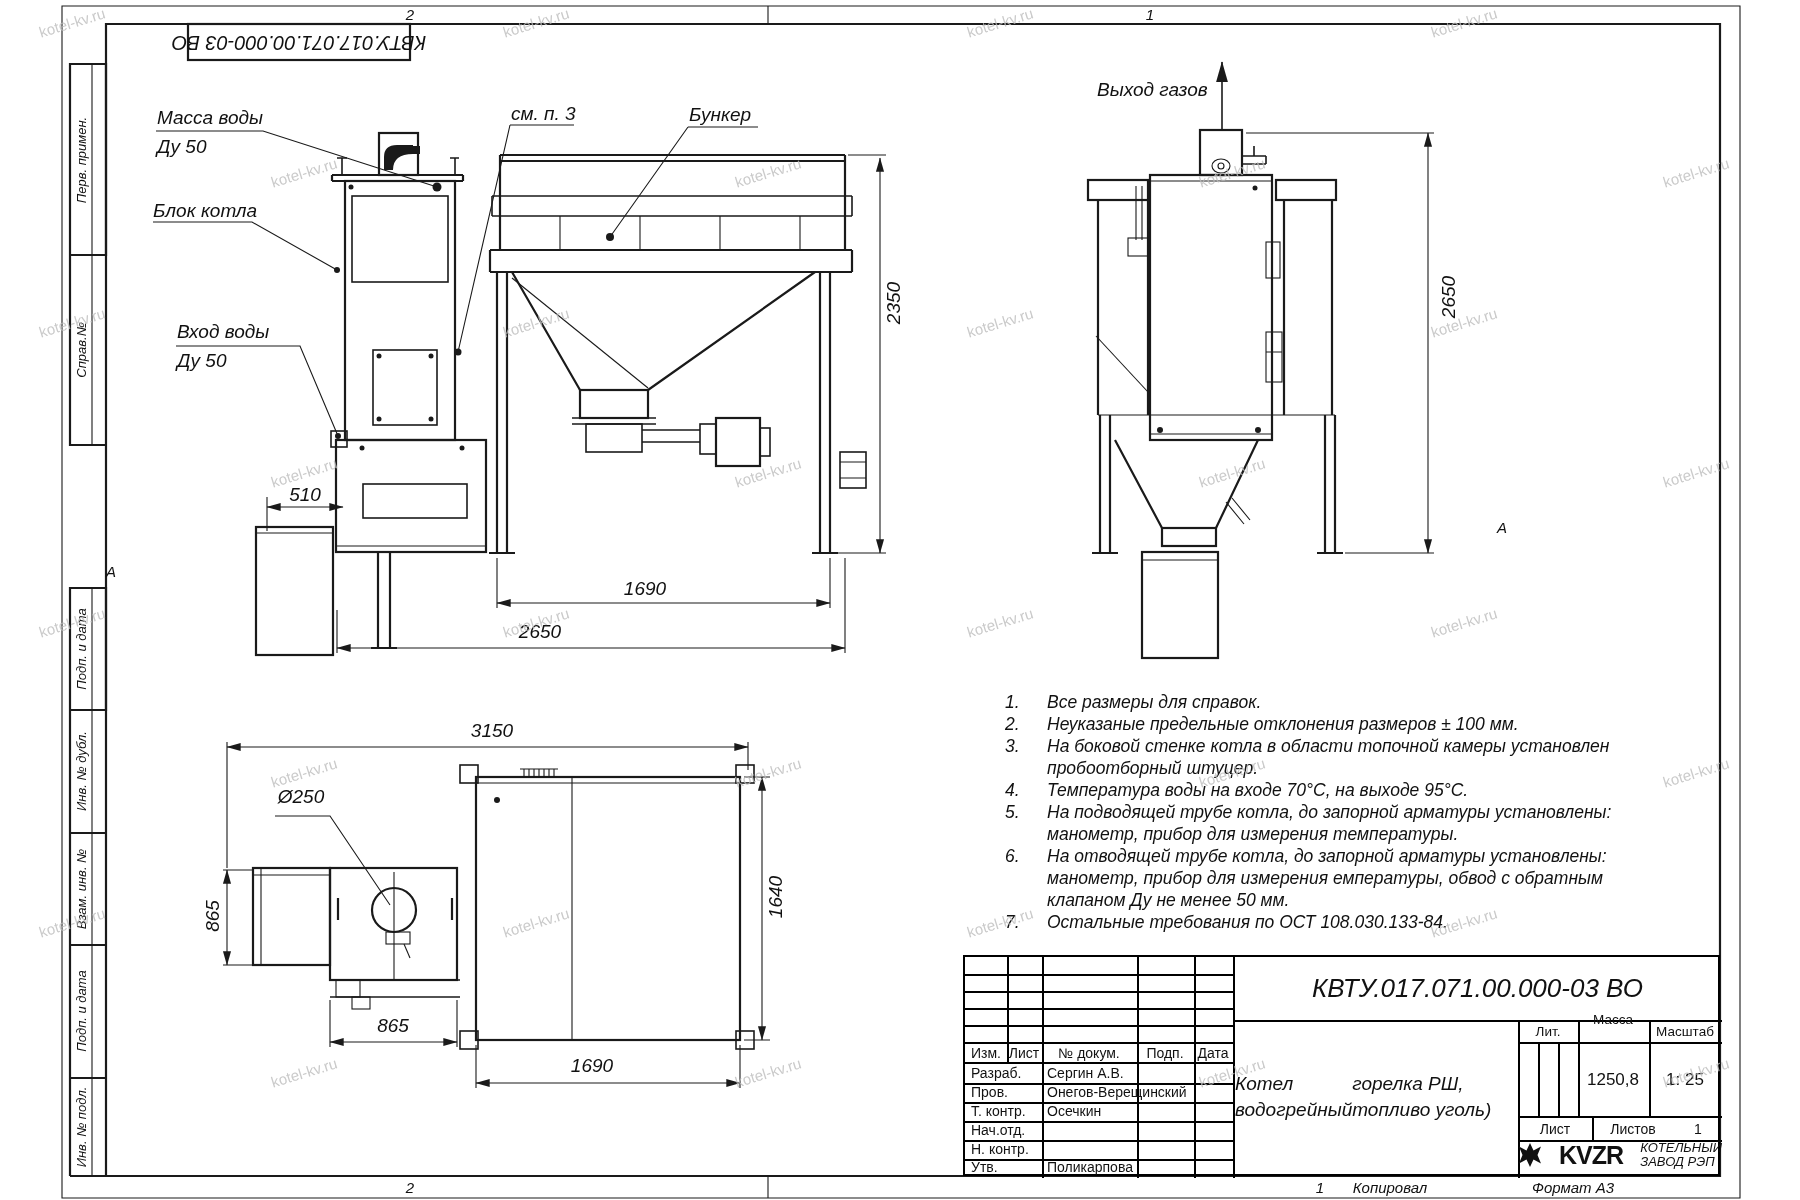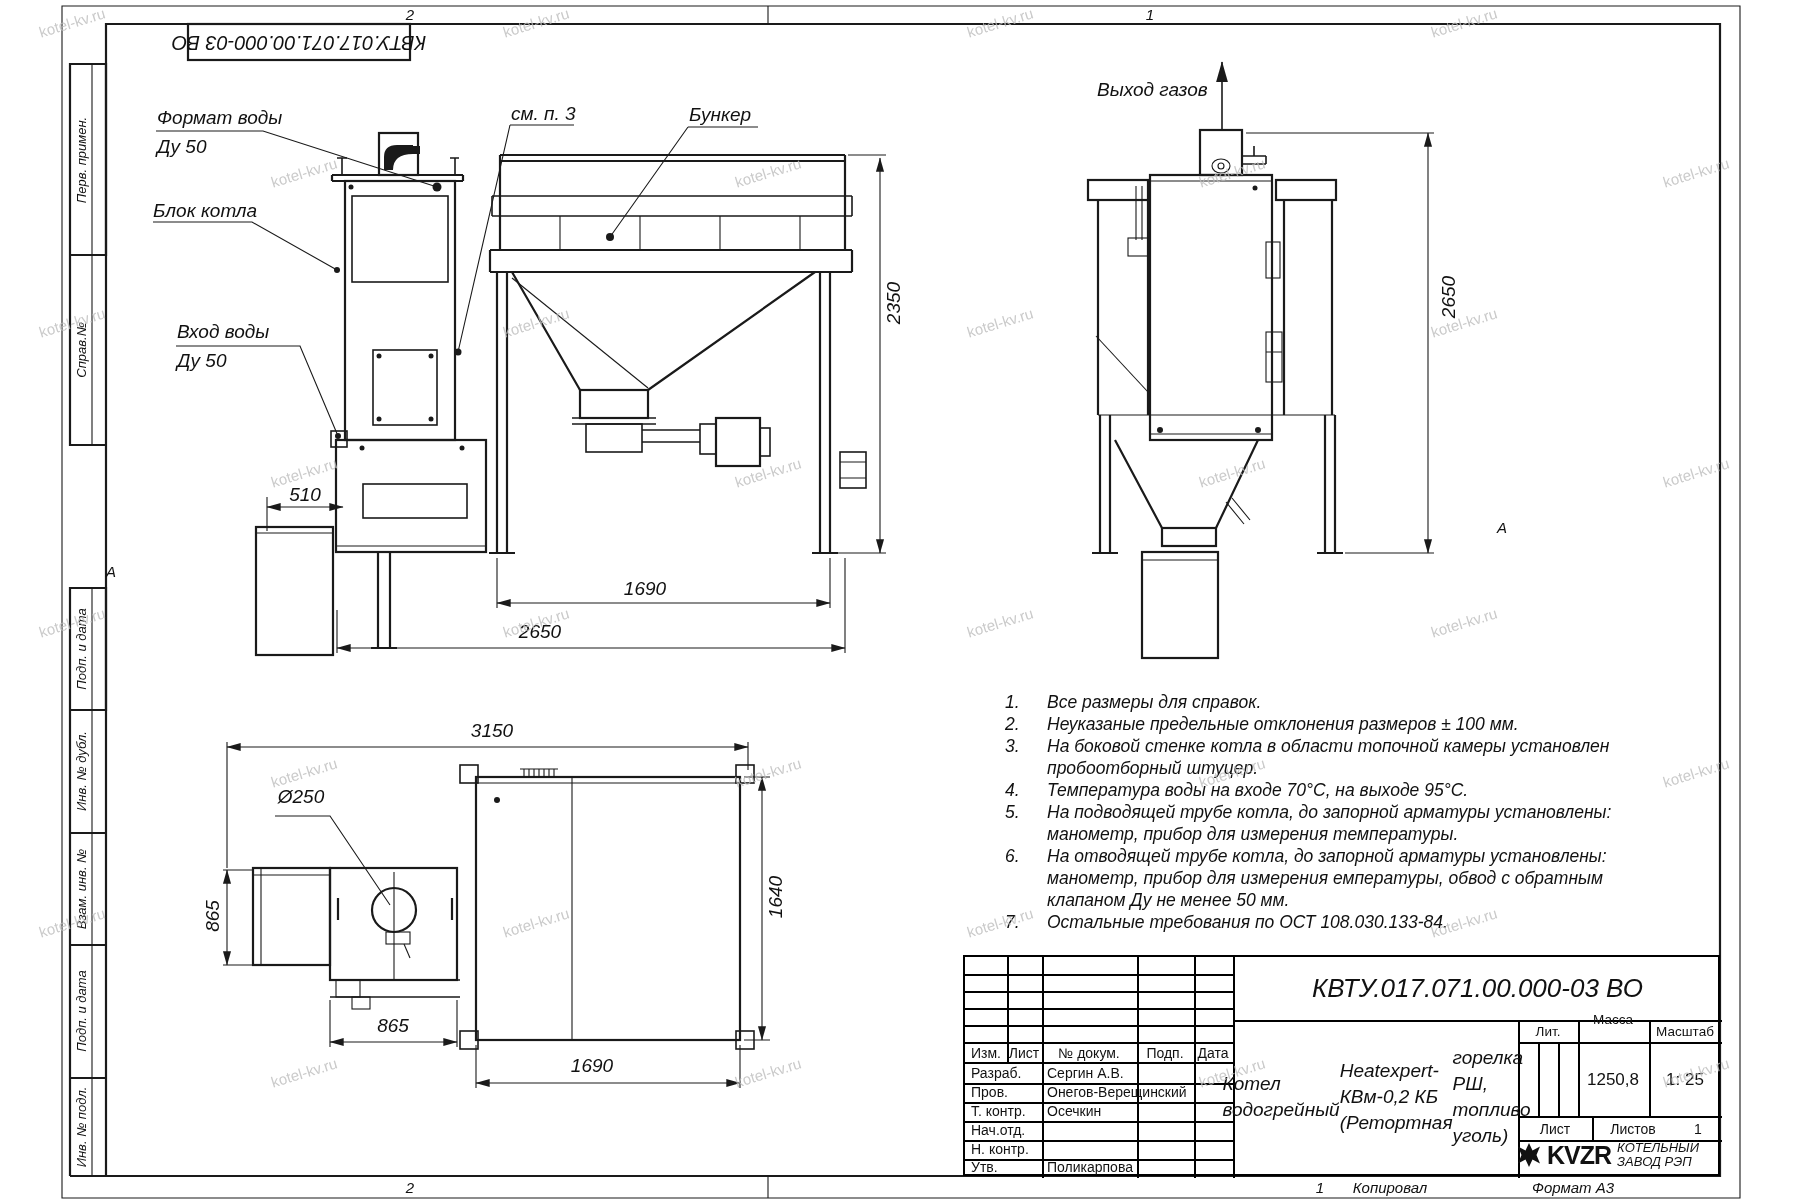--- a/index.html
+++ b/index.html
@@ -30,22 +30,22 @@
       border:2.5px solid #000;box-sizing:border-box;}
   .tbv,.tbh{position:absolute;background:#000;}
   .tbv{width:1.5px;} .tbh{height:1.5px;}
   .tbv.th{width:2.4px;} .tbh.th{height:2.4px;}
   .tbt{position:absolute;font-size:14px;white-space:nowrap;}
   #tb-doc{position:absolute;left:268px;top:0;width:489px;height:63px;display:flex;
           align-items:center;justify-content:center;font-style:italic;font-size:26px;}
   #tb-name{position:absolute;left:270px;top:65px;width:283px;height:150px;display:flex;
            flex-direction:row;align-items:center;justify-content:center;
            font-style:italic;font-size:19px;line-height:26px;}
-  #tb-logo{position:absolute;left:541px;top:185px;width:204px;height:26px;display:flex;
-           align-items:center;justify-content:center;gap:6px;}
+  #tb-logo{position:absolute;left:553px;top:185px;width:204px;height:26px;display:flex;
+           align-items:center;justify-content:space-between;gap:6px;}
   #logo-abbr{font-weight:900;font-size:25px;letter-spacing:-1px;font-style:normal;}
   #logo-txt{font-style:italic;font-size:13px;line-height:14px;}
 </style>
 </head>
 <body>
 
 <div id="sheet">
 
   <svg class="lw" width="1800" height="1200" viewBox="0 0 1800 1200">
     <defs>
@@ -210,21 +210,21 @@
   <span class="t c zone" style="left:1502px;top:527px;">А</span>
 
   <span class="t rot side" style="left:81px;top:160px;">Перв. примен.</span>
   <span class="t rot side" style="left:81px;top:350px;">Справ.№</span>
   <span class="t rot side" style="left:81px;top:649px;">Подп. и дата</span>
   <span class="t rot side" style="left:81px;top:771px;">Инв. № дубл.</span>
   <span class="t rot side" style="left:81px;top:889px;">Взам. инв. №</span>
   <span class="t rot side" style="left:81px;top:1011px;">Подп. и дата</span>
   <span class="t rot side" style="left:81px;top:1127px;">Инв. № подл.</span>
 
-  <span class="t lbl" style="left:157px;top:107px;">Формат воды</span>
+  <span class="t lbl" style="left:157px;top:107px;">Масса воды</span>
   <span class="t lbl" style="left:157px;top:136px;">Ду 50</span>
   <span class="t lbl" style="left:153px;top:200px;">Блок котла</span>
   <span class="t lbl" style="left:177px;top:321px;font-style:italic;">Вход воды</span>
   <span class="t lbl" style="left:177px;top:350px;">Ду 50</span>
   <span class="t lbl" style="left:511px;top:103px;">см. п. 3</span>
   <span class="t lbl" style="left:689px;top:104px;">Бункер</span>
   <span class="t lbl" style="left:1097px;top:79px;">Выход газов</span>
 
   <span class="t c dim" style="left:305px;top:495px;">510</span>
   <span class="t rot dim" style="left:894px;top:303px;">2350</span>
@@ -313,21 +313,20 @@
     <span class="tbt" style="left:6px;top:165px;">Нач.отд.</span>
     <span class="tbt" style="left:82px;top:165px;"></span>
     <span class="tbt" style="left:6px;top:184px;">Н. контр.</span>
     <span class="tbt" style="left:82px;top:184px;"></span>
     <span class="tbt" style="left:6px;top:202px;">Утв.</span>
     <span class="tbt" style="left:82px;top:202px;">Поликарпова</span>
 
     <div id="tb-doc">КВТУ.017.071.00.000-03 ВО</div>
     <div id="tb-name">
       <span>Котел водогрейный</span>
-      <span>Heatexpert-КВм-0,2 КБ (Ретортная</span>
       <span>горелка РШ, топливо уголь)</span>
     </div>
     <span class="tbt c" style="left:583px;top:74px;font-size:13.5px;">Лит.</span>
     <span class="tbt c" style="left:648px;top:62px;font-size:13.5px;">Масса</span>
     <span class="tbt c" style="left:720px;top:74px;font-size:13.5px;">Масштаб</span>
     <span class="tbt c" style="left:648px;top:123px;font-size:17px;">1250,8</span>
     <span class="tbt c" style="left:720px;top:123px;font-size:17px;">1: 25</span>
     <span class="tbt c" style="left:590px;top:172px;">Лист</span>
     <span class="tbt c" style="left:668px;top:172px;">Листов</span>
     <span class="tbt c" style="left:733px;top:172px;">1</span>

